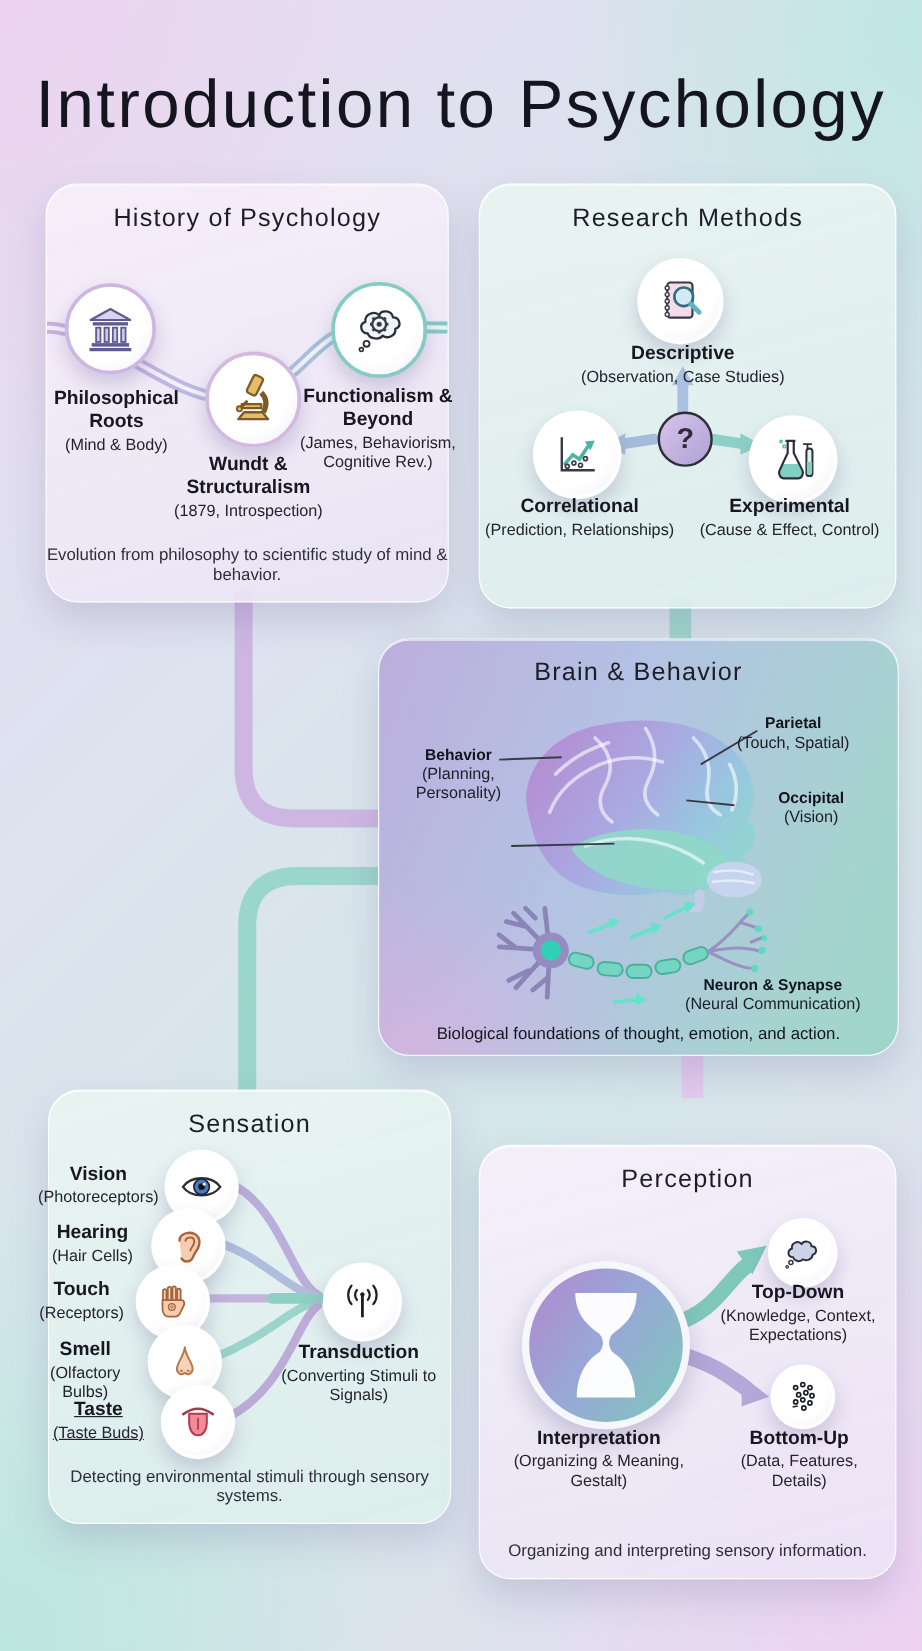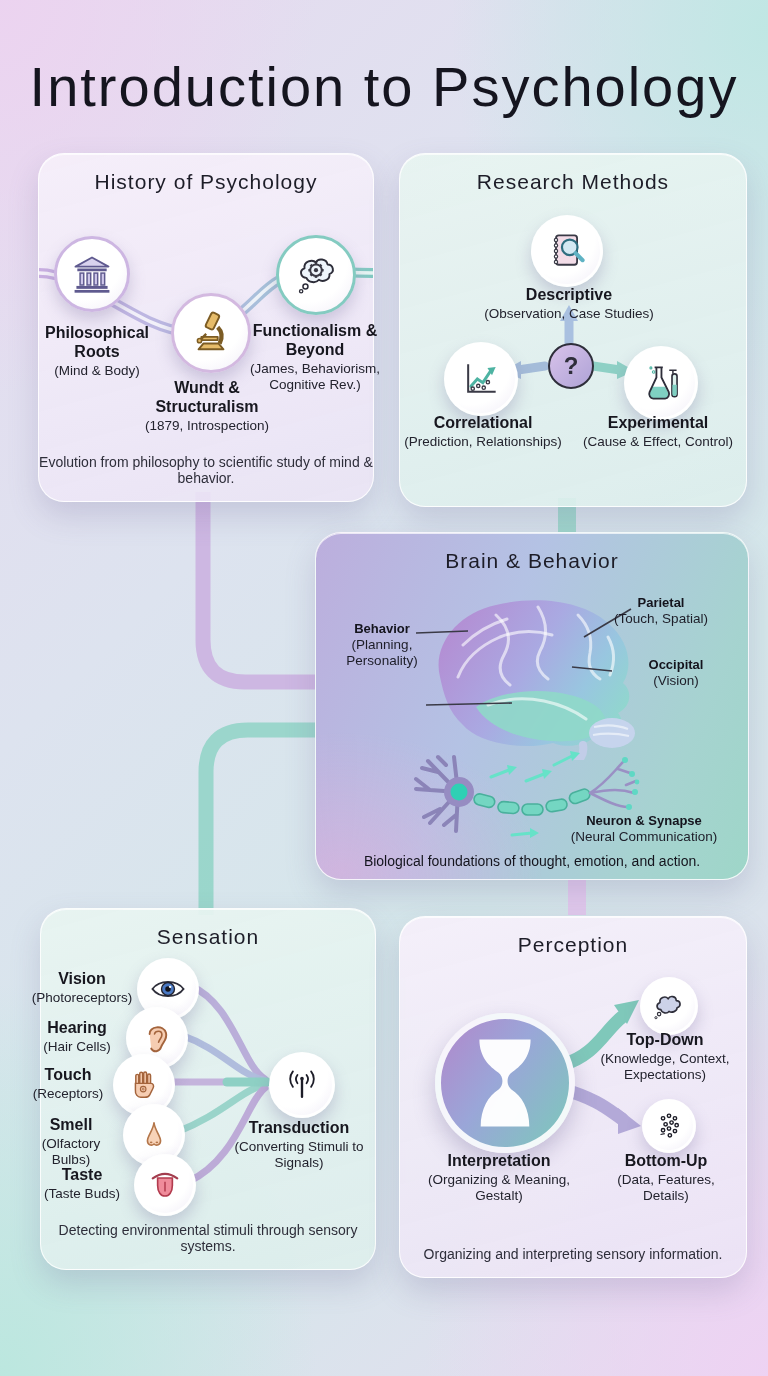--- a/index.html
+++ b/index.html
@@ -389,21 +389,21 @@
       <span>(Olfactory Bulbs)</span>
     </div>
 
     <div class="circle ring-soft" style="left:93px;top:245px;width:56px;height:56px;">
       <svg width="36" height="36" viewBox="0 0 44 44">
         <path d="M7 14 q15 -11 30 0" stroke="#a33d4e" stroke-width="2.6" fill="none" stroke-linecap="round"></path>
         <path d="M13 13.5 h18 v9 c0 8 -4 13 -9 13 s-9 -5 -9 -13 z" fill="#ef8b9a" stroke="#b23b4e" stroke-width="2"></path>
         <line x1="22" y1="18" x2="22" y2="30" stroke="#b23b4e" stroke-width="1.8"></line>
       </svg>
     </div>
-    <div class="node-label" style="left:-8px;top:257px;width:98px;">
+    <div class="node-label" style="left:-8px;top:257px;width:98px;text-decoration:underline;">
       <b>Taste</b>
       <span>(Taste Buds)</span>
     </div>
 
     <div class="circle ring-soft" style="left:228px;top:143px;width:60px;height:60px;">
       <svg width="40" height="40" viewBox="0 0 44 44">
         <line x1="22" y1="17" x2="22" y2="35" stroke="#1d1d28" stroke-width="2.6" stroke-linecap="round"></line>
         <circle cx="22" cy="15" r="2" fill="#1d1d28"></circle>
         <g stroke="#1d1d28" stroke-width="2" fill="none" stroke-linecap="round">
           <path d="M17 11 a7.5 7.5 0 0 0 0 9"></path>
@@ -414,21 +414,21 @@
       </svg>
     </div>
     <div class="node-label" style="left:183px;top:210px;width:150px;">
       <b>Transduction</b>
       <span>(Converting Stimuli to Signals)</span>
     </div>
 
     <div class="caption">Detecting environmental stimuli through sensory systems.</div>
   </div>
 
-  <div class="panel panel-lav" style="left:399px;top:916px;width:346px;height:360px;">
+  <div class="panel panel-lav" style="left:399px;top:954px;width:346px;height:360px;">
     <div class="panel-title">Perception</div>
 
     <svg style="position:absolute;left:0;top:0;" width="346" height="360">
       <path d="M162 148 C196 138 204 114 222 100" fill="none" stroke="#7fc8ba" stroke-width="13" stroke-linecap="round"></path>
       <polygon points="214,88 239,83 227,107" fill="#7fc8ba"></polygon>
       <path d="M162 172 C198 182 210 194 222 202" fill="none" stroke="#b3a9d8" stroke-width="13" stroke-linecap="round"></path>
       <polygon points="218,191 241,209 218,217" fill="#b3a9d8"></polygon>
     </svg>
 
     <div class="vase-circle" style="left:35px;top:96px;width:128px;height:128px;">

